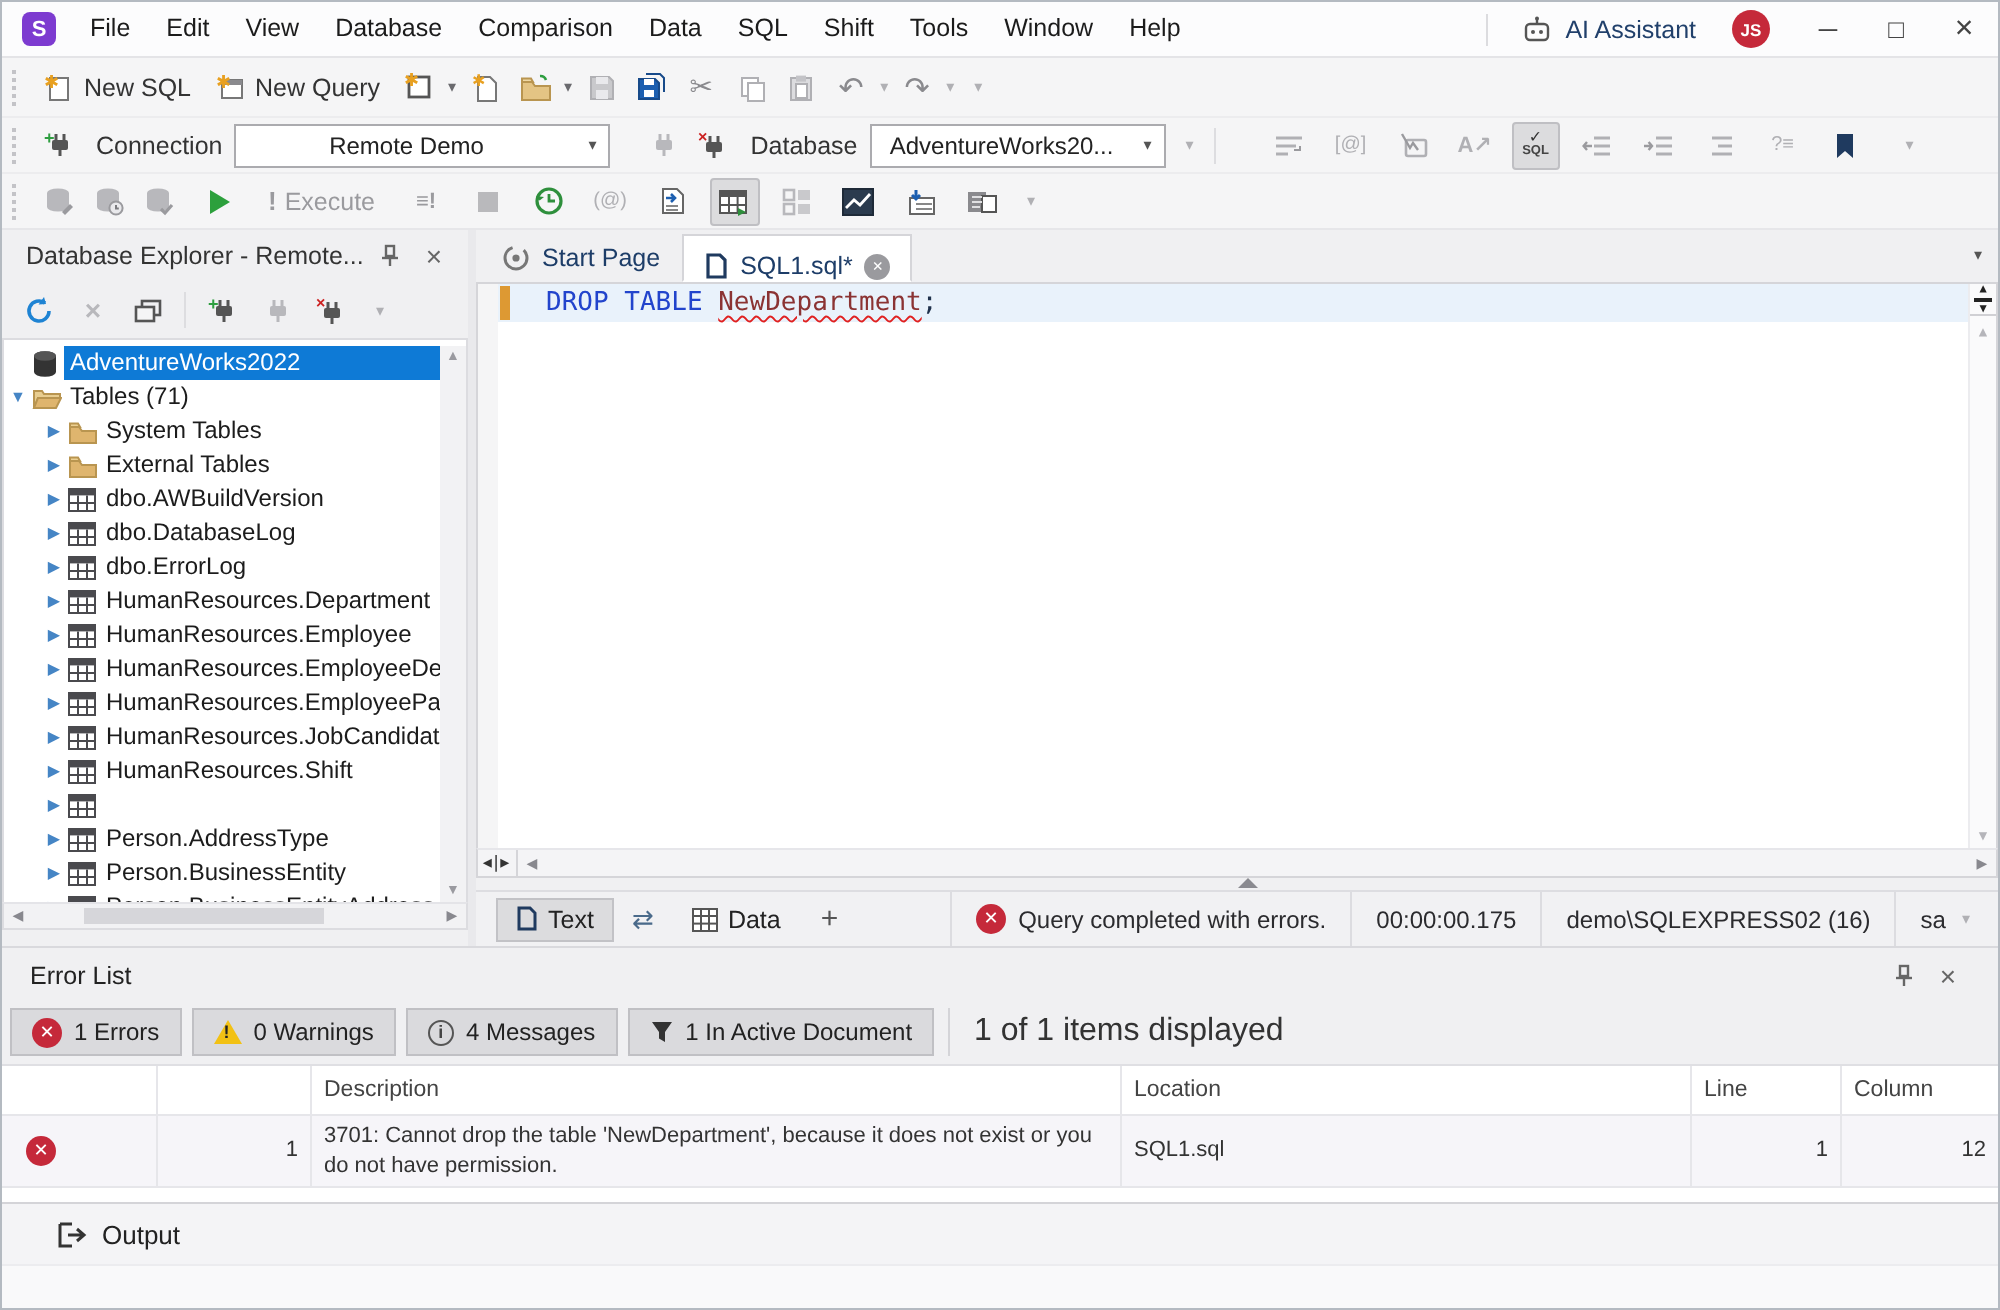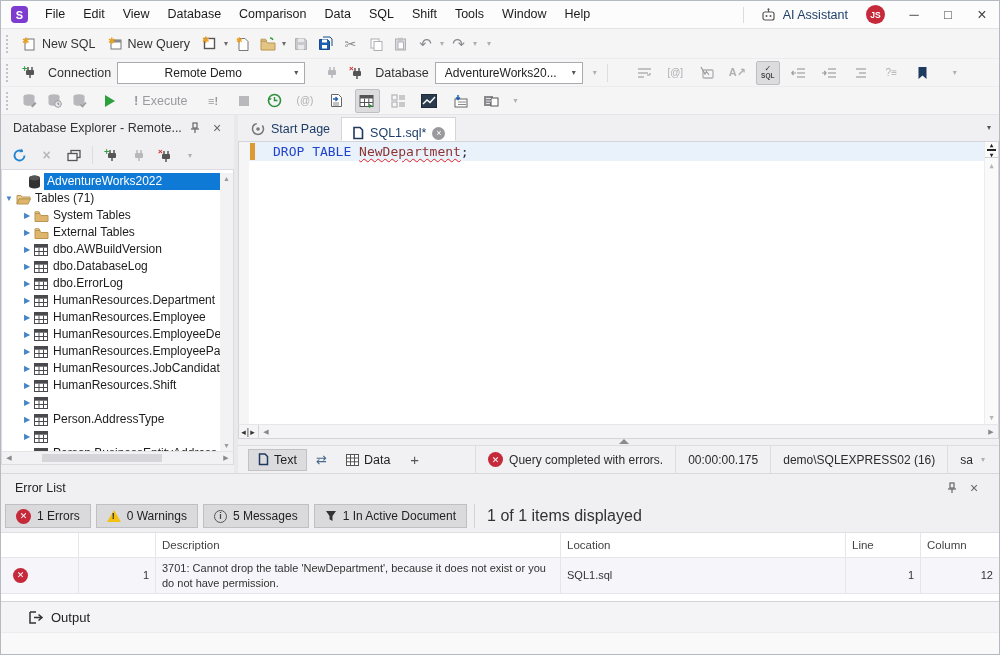--- a/index.html
+++ b/index.html
@@ -569,21 +569,21 @@
                 <rect x="4" y="6" width="8" height="5" rx="1" fill="#555"></rect>
                 <line x1="8" y1="11" x2="8" y2="14" stroke="#555" stroke-width="1.5"></line>
                 <text x="0" y="6" font-size="8" fill="#cc2222" font-weight="bold">×</text>
               </svg>
             </span>
           </div>
         <span class="caret dim" style="margin-left:6px;">▾</span>
       </div>
       <div class="tree">
         <div class="tree-inner" id="tree">
-            <div class="tree-row selected" style="padding-left: 12px;">
+            <div class="tree-row selected" style="padding-left: 0px;">
               <span class="chev"></span>
               <span class="ticon">
                 <svg width="13" height="14">
                   <ellipse cx="6.5" cy="3" rx="5.5" ry="2.4" fill="#4a4a4e"></ellipse>
                   <rect x="1" y="3" width="11" height="8" fill="#333"></rect>
                   <ellipse cx="6.5" cy="11" rx="5.5" ry="2.4" fill="#333"></ellipse>
                   <ellipse cx="6.5" cy="3" rx="5.5" ry="2.4" fill="#555"></ellipse>
                 </svg>
               </span>
               <span class="tlbl">AdventureWorks2022</span>
@@ -764,20 +764,21 @@
               <span class="chev">▶</span>
               <span class="ticon">
                 <svg width="14" height="12">
                   <rect x="0.5" y="0.5" width="13" height="11" fill="#fff" stroke="#4a4a4e"></rect>
                   <rect x="0.5" y="0.5" width="13" height="3.2" fill="#4a4a4e"></rect>
                   <line x1="5" y1="3.7" x2="5" y2="11.5" stroke="#4a4a4e"></line>
                   <line x1="9.5" y1="3.7" x2="9.5" y2="11.5" stroke="#4a4a4e"></line>
                   <line x1="0.5" y1="7.5" x2="13.5" y2="7.5" stroke="#4a4a4e"></line>
                 </svg>
               </span>
+              <span class="tlbl">Person.BusinessEntity</span>
             </div>
             <div class="tree-row" style="padding-left: 18px;">
               <span class="chev">▶</span>
               <span class="ticon">
                 <svg width="14" height="12">
                   <rect x="0.5" y="0.5" width="13" height="11" fill="#fff" stroke="#4a4a4e"></rect>
                   <rect x="0.5" y="0.5" width="13" height="3.2" fill="#4a4a4e"></rect>
                   <line x1="5" y1="3.7" x2="5" y2="11.5" stroke="#4a4a4e"></line>
                   <line x1="9.5" y1="3.7" x2="9.5" y2="11.5" stroke="#4a4a4e"></line>
                   <line x1="0.5" y1="7.5" x2="13.5" y2="7.5" stroke="#4a4a4e"></line>
@@ -906,21 +907,21 @@
       <div class="fbtn">
         <span class="errdot">✕</span>
         <span>1 Errors</span>
       </div>
       <div class="fbtn">
         <span class="warn-tri"></span>
         <span>0 Warnings</span>
       </div>
       <div class="fbtn">
         <span class="info-c">i</span>
-        <span>5 Messages</span>
+        <span>4 Messages</span>
       </div>
       <div class="fbtn">
         <span class="gicon" style="width:12px;height:12px;">
             <svg width="12" height="12">
               <path d="M1 1 h10 L7.5 6 v5 l-3-1.8 V6z" fill="#333"></path>
             </svg>
           </span>
         <span>1 In Active Document</span>
       </div>
       <div class="fsummary">1 of 1 items displayed</div>

